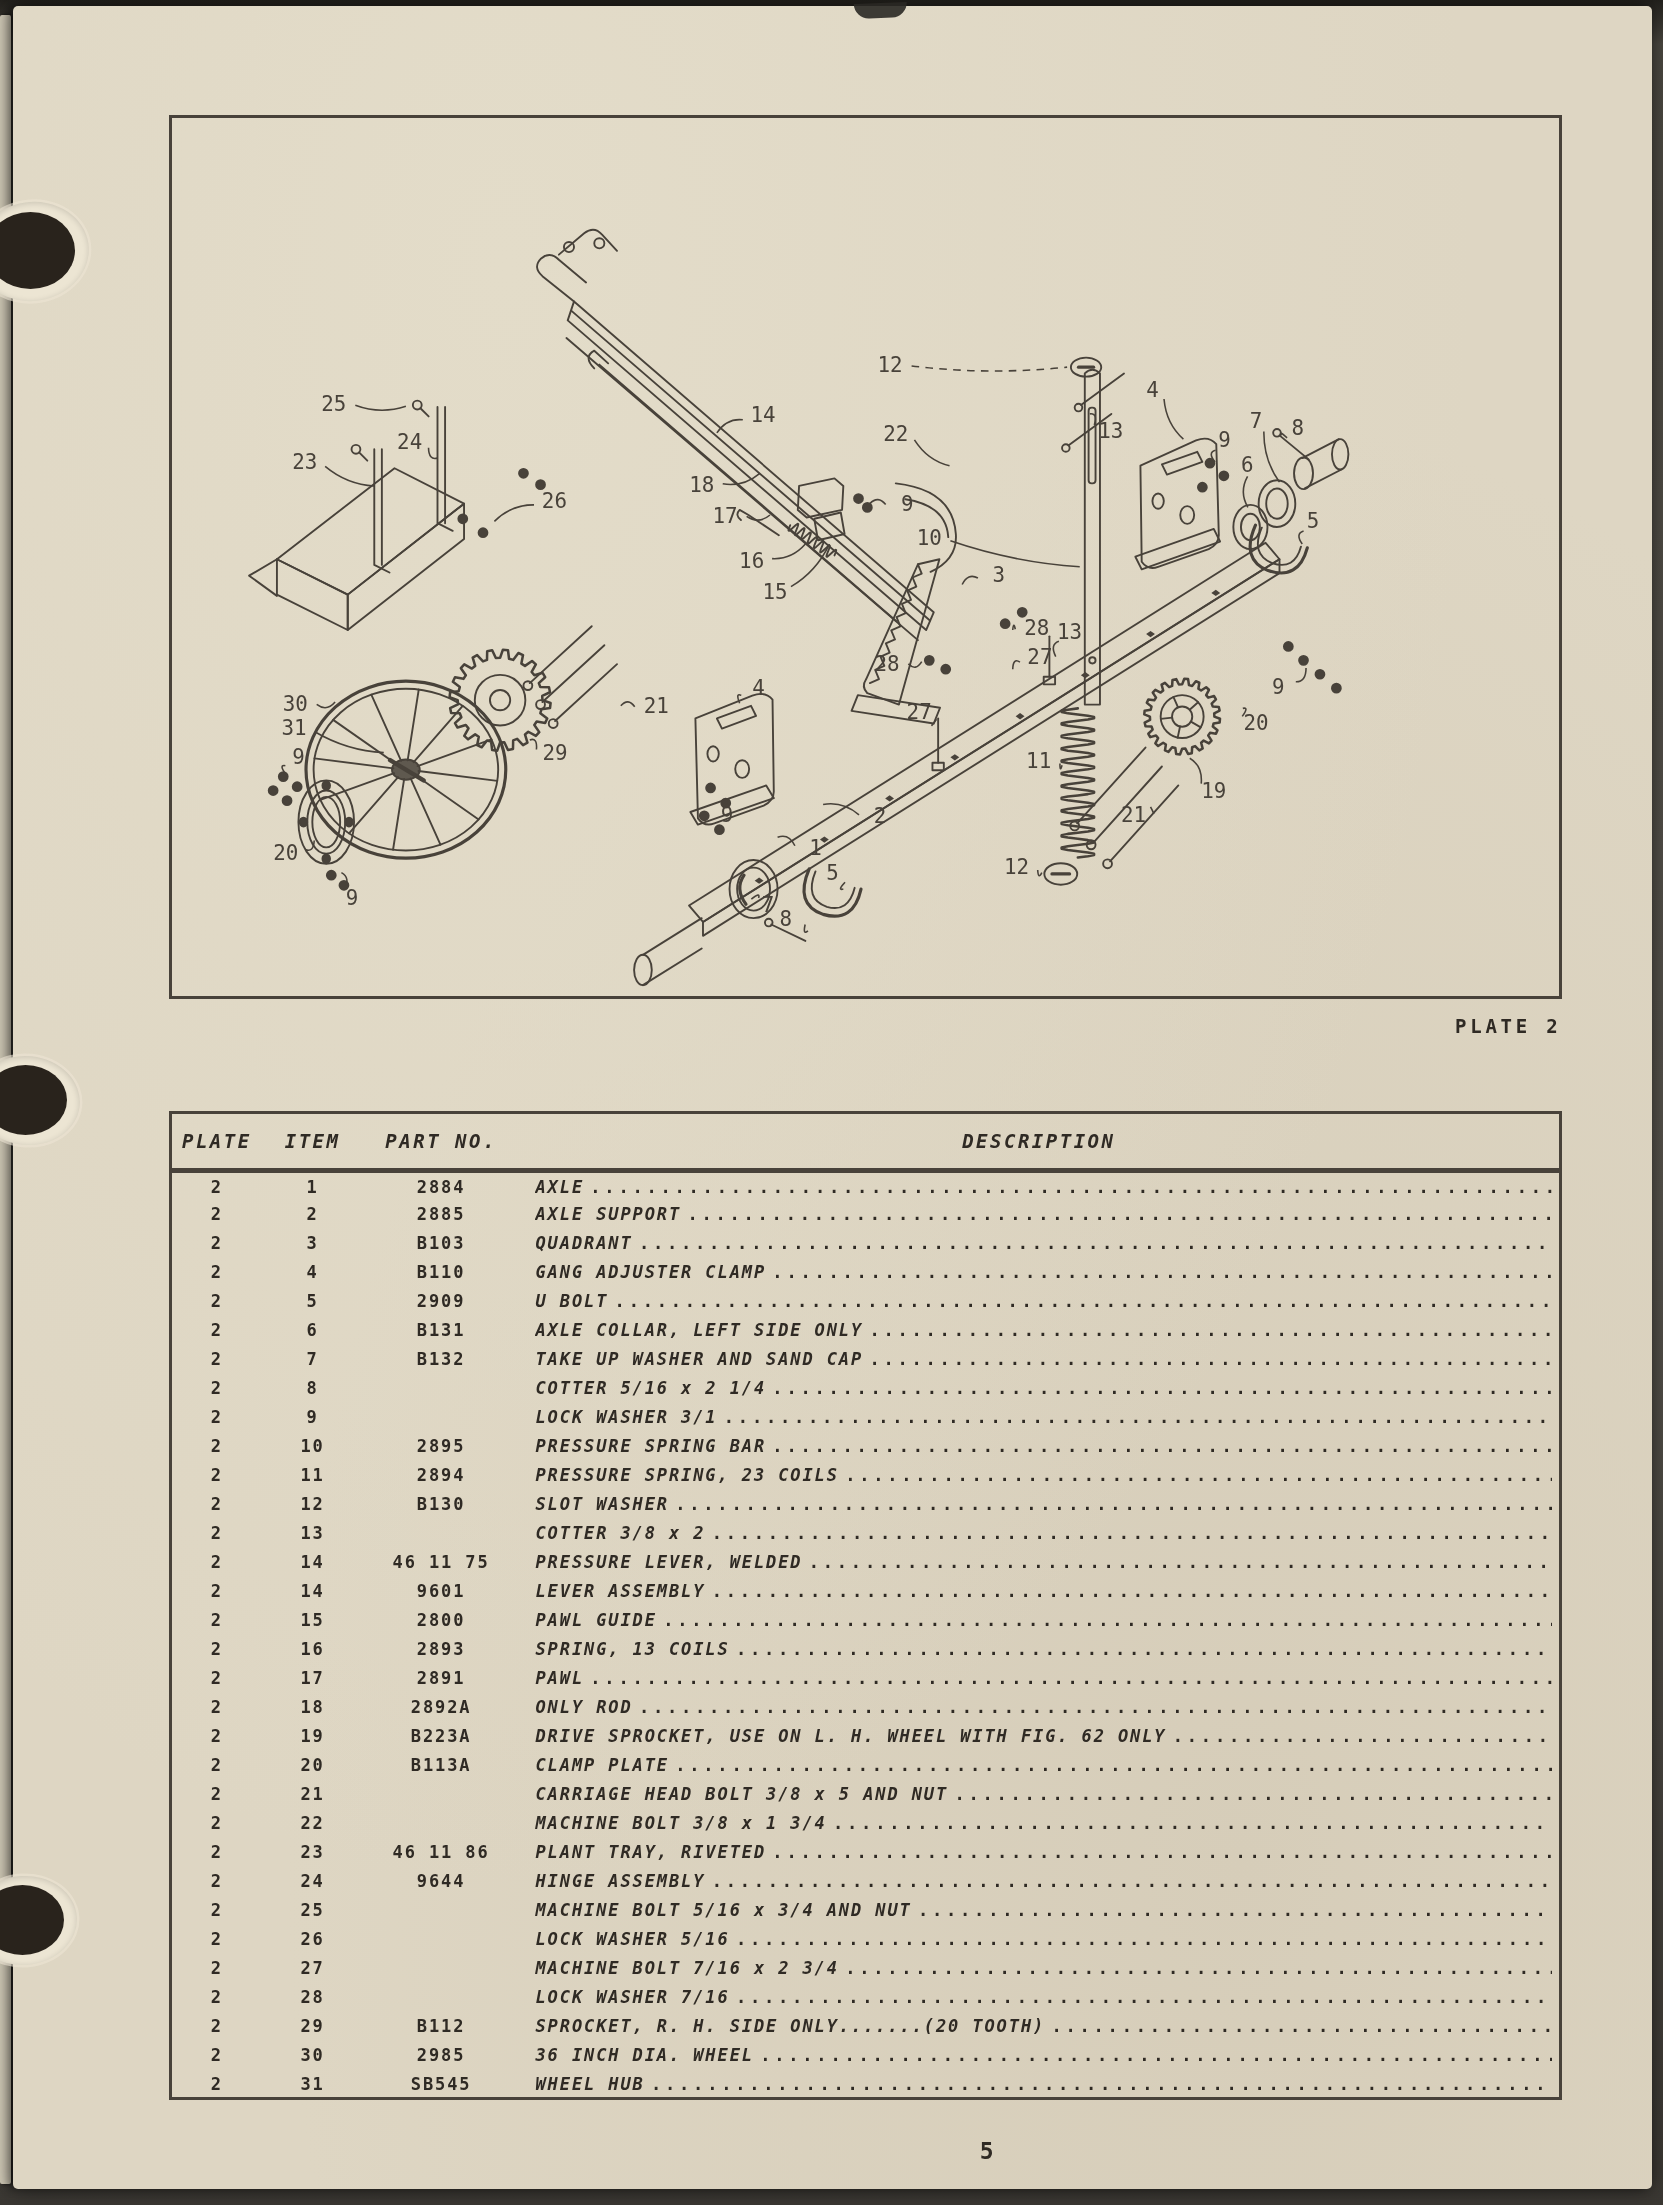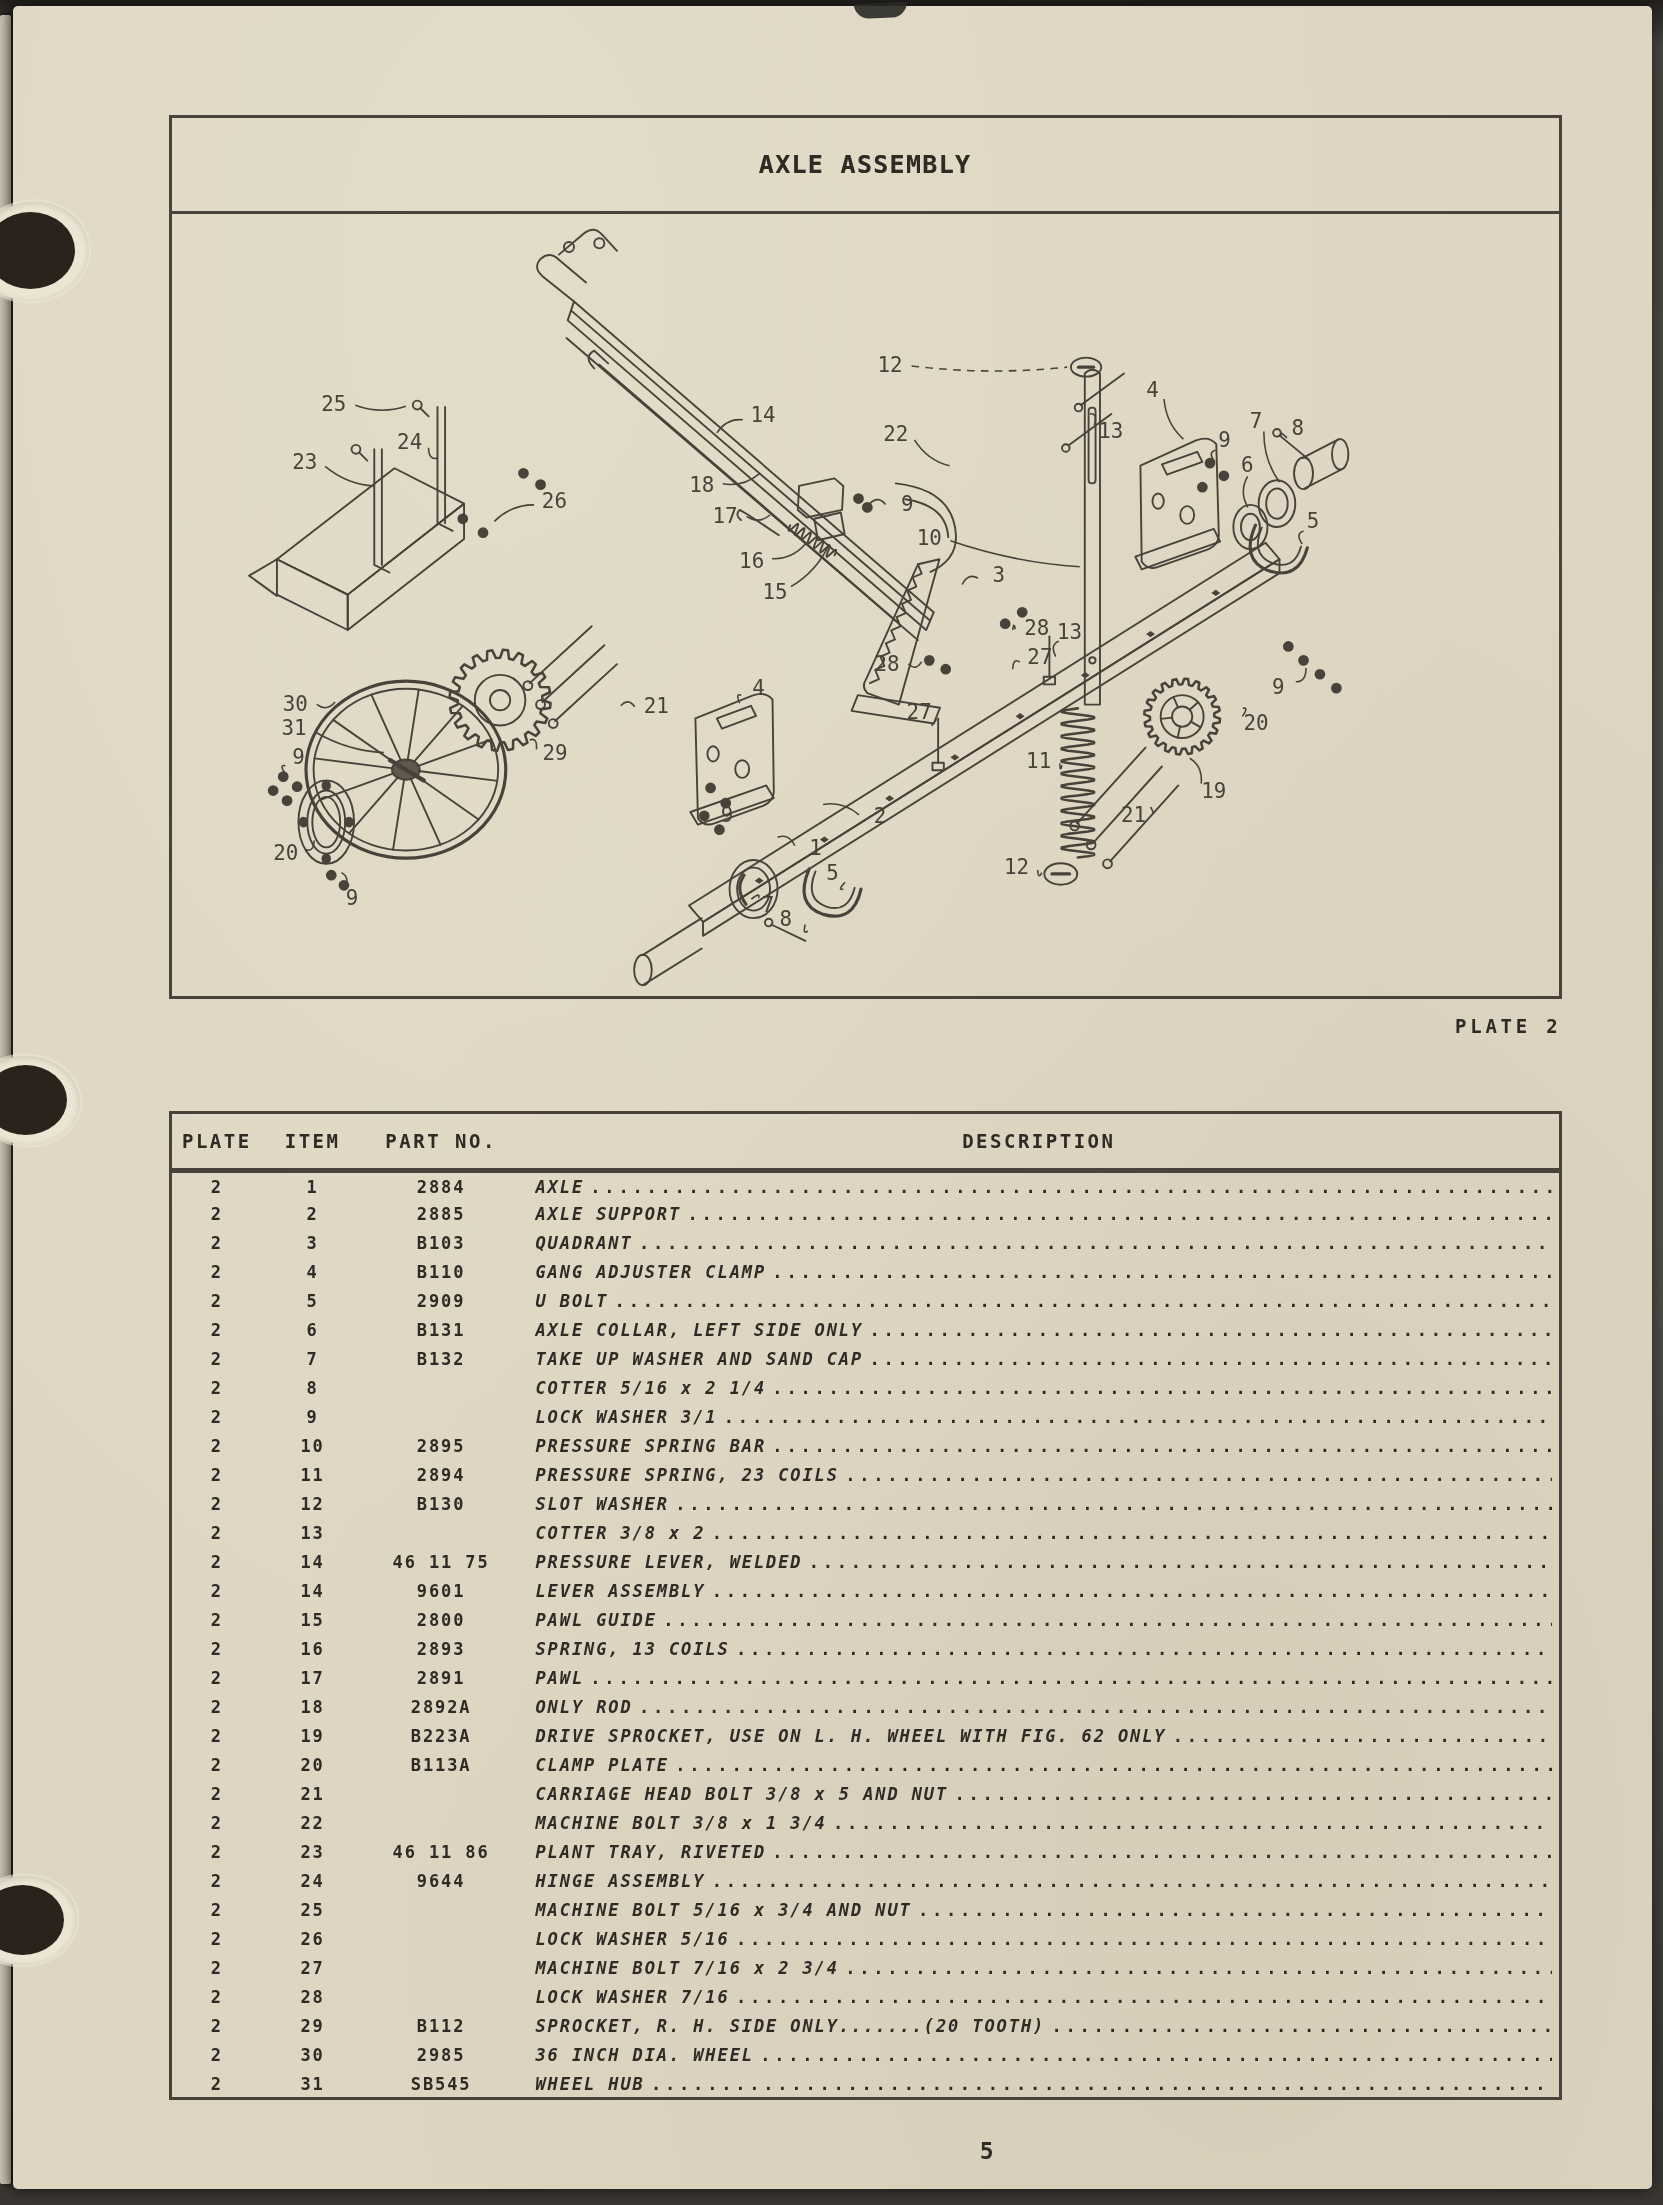--- a/index.html
+++ b/index.html
@@ -65,21 +65,21 @@
   table.parts-table{
     position:absolute;left:156px;top:1105px;width:1393px;
     border-collapse:collapse;table-layout:fixed;
     color:var(--ink);
   }
   table.parts-table th, table.parts-table td{border:0;}
   table.parts-table{border:3.8px solid var(--line);}
   th{
     height:58px;font-size:19px;font-weight:bold;letter-spacing:2.5px;
     border-bottom:5px solid var(--line) !important;
-    text-align:center;vertical-align:middle;
+    text-align:center;vertical-align:middle;font-style:italic;
   }
   th:nth-child(1){width:92px;}
   th:nth-child(2){width:101px;}
   th:nth-child(3){width:156px;}
   th:not(:last-child), td:not(:last-child){border-right:3.2px solid var(--line);}
   td{
     height:29px;font-size:17px;font-weight:bold;letter-spacing:1.9px;
     vertical-align:middle;white-space:nowrap;
   }
   td.c{text-align:center;}
@@ -113,21 +113,20 @@
   <div class="hole hole2">
       <span class="halo"></span>
       <span class="pit"></span>
     </div>
   <div class="hole hole3">
       <span class="halo"></span>
       <span class="pit"></span>
     </div>
 
   <div class="plate-box">
-    <div class="plate-title">AXLE ASSEMBLY</div>
 
     <svg class="diagram" viewBox="0 0 2191 1228" preserveAspectRatio="none">
       <g stroke="#48423a" fill="none" stroke-width="3" stroke-linecap="round" stroke-linejoin="round">
 
         <g>
           <ellipse cx="370" cy="873" rx="158" ry="140" stroke-width="5"></ellipse>
           <ellipse cx="370" cy="873" rx="146" ry="128"></ellipse>
           <ellipse cx="370" cy="873" rx="22" ry="16" fill="#48423a" fill-opacity=".85"></ellipse>
           <line x1="345" y1="858" x2="398" y2="890" stroke-width="7"></line>
         </g>

